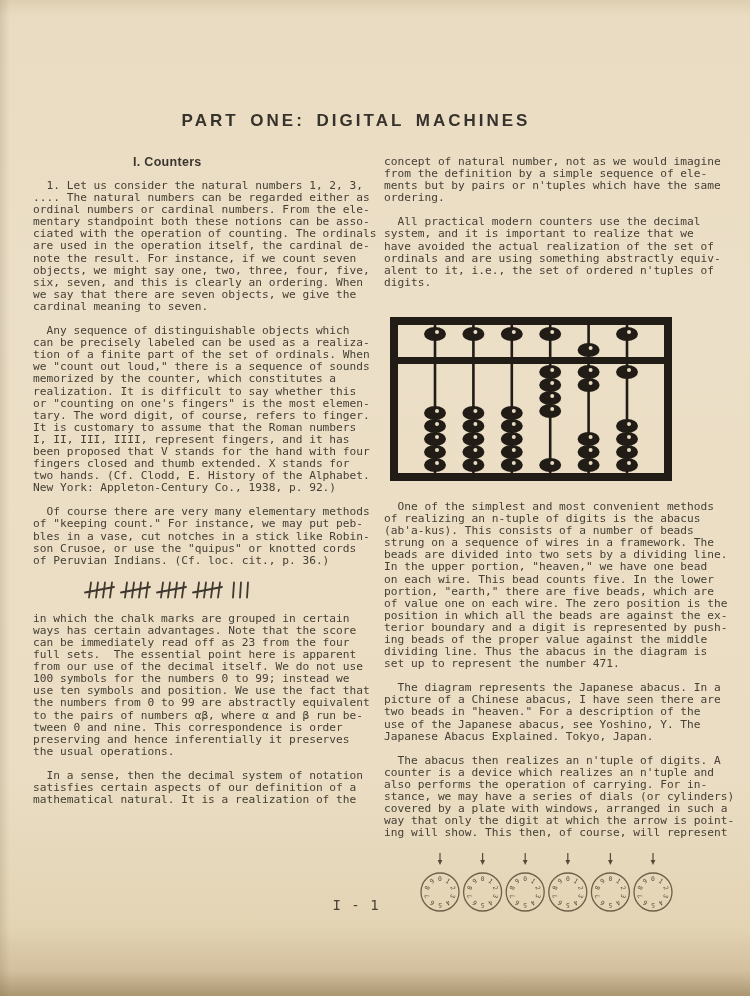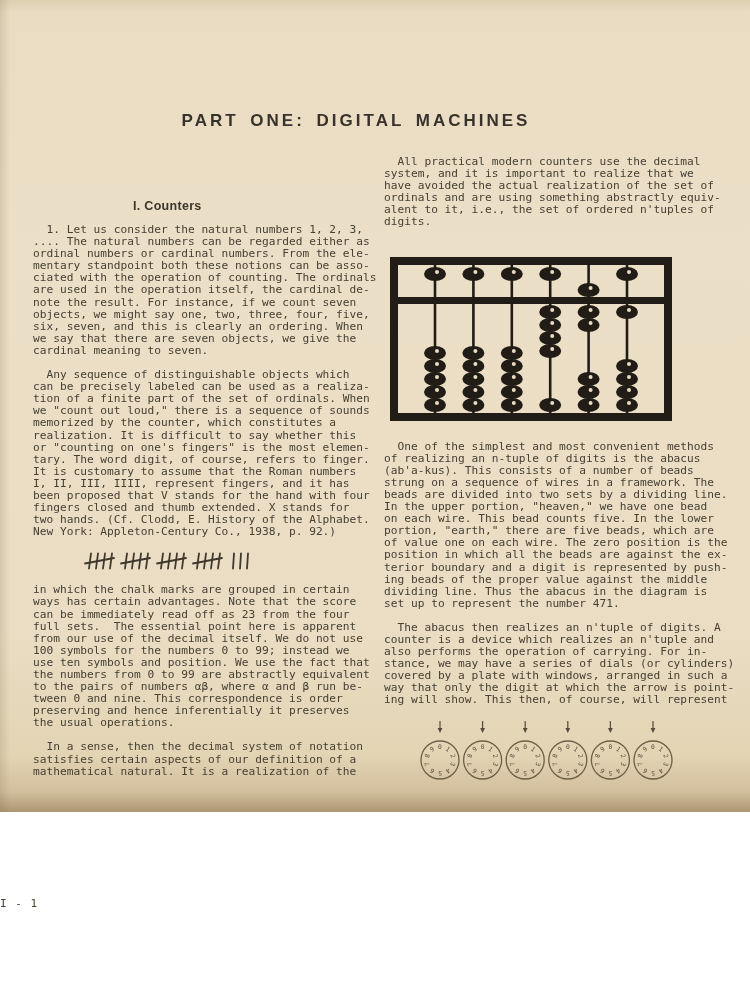--- a/index.html
+++ b/index.html
@@ -1,38 +1,38 @@
 <!DOCTYPE html>
 <html><head>
 <meta charset="utf-8">
 <style>
   html,body{margin:0;padding:0;}
   body{width:750px;height:1000px;overflow:hidden;
        font-family:"DejaVu Sans Mono", monospace;}
-  .page{position:absolute;inset:0;width:750px;height:812px;
+  .page{position:absolute;inset:0;width:750px;height:996px;
         background:linear-gradient(180deg,#decfb0 0%,#e9dcc2 1.6%,#ecdfc7 30%,#eaddc3 78%,#e3d4b4 93%,#d2bf9d 97.5%,#ab9671 100%);
         color:#463e33;}
   .edge-left{position:absolute;left:0;top:0;bottom:0;width:10px;
         background:linear-gradient(90deg,rgba(120,100,70,.18),rgba(120,100,70,0));}
   .title{position:absolute;top:111px;left:0;width:712px;text-align:center;
         font-family:"Liberation Sans", sans-serif;font-weight:700;font-size:17px;
         letter-spacing:3px;word-spacing:4px;color:#37322b;}
   .col{position:absolute;top:0;}
-  .col-left{left:33px;top:155px;width:346px;margin-top:44px;}
+  .col-left{left:33px;top:155px;width:346px;}
   .col-right{left:384px;top:156px;width:360px;}
   .section-heading{font-family:"Liberation Sans", sans-serif;font-weight:700;
         font-size:12.5px;color:#3c362e;margin:0 0 11px 100px;letter-spacing:.3px;}
   .para{white-space:pre;font-size:11.2px;line-height:12.1px;margin:0 0 12px 0;
         color:#46403590;color:#464035;}
   .fig{margin:0;}
   .fig-tally{margin:2px 0 8px 50px;}
   .fig-abacus{margin:28px 0 16px 6px;}
   .fig-dials{margin:6px 0 0 18px;}
-  .footer{position:absolute;top:897px;left:0;width:712px;
-        font-size:11px;color:#4a4236;letter-spacing:1px;}
+  .footer{position:absolute;top:897px;left:0;width:712px;text-align:center;
+        font-size:14px;color:#4a4236;letter-spacing:1px;}
 </style>
 </head>
 <body>
 
 <div class="page">
   <div class="edge-left"></div>
 
   <div class="title">PART ONE: DIGITAL MACHINES</div>
 
   <div class="col col-left">
@@ -55,20 +55,25 @@
 memorized by the counter, which constitutes a
 realization. It is difficult to say whether this
 or "counting on one's fingers" is the most elemen-
 tary. The word digit, of course, refers to finger.
 It is customary to assume that the Roman numbers
 I, II, III, IIII, represent fingers, and it has
 been proposed that V stands for the hand with four
 fingers closed and thumb extended. X stands for
 two hands. (Cf. Clodd, E. History of the Alphabet.
 New York: Appleton-Century Co., 1938, p. 92.)</div>
+    <div class="para">  Of course there are very many elementary methods
+of "keeping count." For instance, we may put peb-
+bles in a vase, cut notches in a stick like Robin-
+son Crusoe, or use the "quipus" or knotted cords
+of Peruvian Indians. (Cf. loc. cit., p. 36.)</div>
     <div class="fig fig-tally" id="fig-tally"><svg width="176" height="22" viewBox="0 0 176 22">
           <line x1="8" y1="3.5" x2="6" y2="18.5" stroke="#3f382e" stroke-width="1.8" stroke-linecap="round"></line>
           <line x1="15" y1="3.5" x2="13" y2="18.5" stroke="#3f382e" stroke-width="1.8" stroke-linecap="round"></line>
           <line x1="22" y1="3.5" x2="20" y2="18.5" stroke="#3f382e" stroke-width="1.8" stroke-linecap="round"></line>
           <line x1="29" y1="3.5" x2="27" y2="18.5" stroke="#3f382e" stroke-width="1.8" stroke-linecap="round"></line>
           <line x1="2" y1="13.5" x2="31" y2="8" stroke="#3f382e" stroke-width="1.8" stroke-linecap="round"></line>
           <line x1="44" y1="3.5" x2="42" y2="18.5" stroke="#3f382e" stroke-width="1.8" stroke-linecap="round"></line>
           <line x1="51" y1="3.5" x2="49" y2="18.5" stroke="#3f382e" stroke-width="1.8" stroke-linecap="round"></line>
           <line x1="58" y1="3.5" x2="56" y2="18.5" stroke="#3f382e" stroke-width="1.8" stroke-linecap="round"></line>
           <line x1="65" y1="3.5" x2="63" y2="18.5" stroke="#3f382e" stroke-width="1.8" stroke-linecap="round"></line>
@@ -98,20 +103,24 @@
 to the pairs of numbers αβ, where α and β run be-
 tween 0 and nine. This correspondence is order
 preserving and hence inferentially it preserves
 the usual operations.</div>
     <div class="para">  In a sense, then the decimal system of notation
 satisfies certain aspects of our definition of a
 mathematical natural. It is a realization of the</div>
   </div>
 
   <div class="col col-right">
+    <div class="para">concept of natural number, not as we would imagine
+from the definition by a simple sequence of ele-
+ments but by pairs or n'tuples which have the same
+ordering.</div>
     <div class="para">  All practical modern counters use the decimal
 system, and it is important to realize that we
 have avoided the actual realization of the set of
 ordinals and are using something abstractly equiv-
 alent to it, i.e., the set of ordered n'tuples of
 digits.</div>
     <div class="fig fig-abacus" id="fig-abacus"><svg width="282" height="164" viewBox="0 0 282 164">
           <rect x="4" y="4" width="274" height="156" fill="none" stroke="#211c16" stroke-width="8"></rect>
           <rect x="8" y="40" width="266" height="7" fill="#211c16"></rect>
           <line x1="45" y1="8" x2="45" y2="156" stroke="#211c16" stroke-width="2.6"></line>
@@ -200,20 +209,25 @@
 beads are divided into two sets by a dividing line.
 In the upper portion, "heaven," we have one bead
 on each wire. This bead counts five. In the lower
 portion, "earth," there are five beads, which are
 of value one on each wire. The zero position is the
 position in which all the beads are against the ex-
 terior boundary and a digit is represented by push-
 ing beads of the proper value against the middle
 dividing line. Thus the abacus in the diagram is
 set up to represent the number 471.</div>
+    <div class="para">  The diagram represents the Japanese abacus. In a
+picture of a Chinese abacus, I have seen there are
+two beads in "heaven." For a description of the
+use of the Japanese abacus, see Yoshino, Y. The
+Japanese Abacus Explained. Tokyo, Japan.</div>
     <div class="para">  The abacus then realizes an n'tuple of digits. A
 counter is a device which realizes an n'tuple and
 also performs the operation of carrying. For in-
 stance, we may have a series of dials (or cylinders)
 covered by a plate with windows, arranged in such a
 way that only the digit at which the arrow is point-
 ing will show. This then, of course, will represent</div>
     <div class="fig fig-dials" id="fig-dials"><svg width="272" height="64" viewBox="0 0 272 64">
           <line x1="38" y1="2" x2="38" y2="10" stroke="#564a39" stroke-width="1.2"></line>
           <path d="M 35.6 9 L 40.4 9 L 38 14 Z" fill="#564a39"></path>

